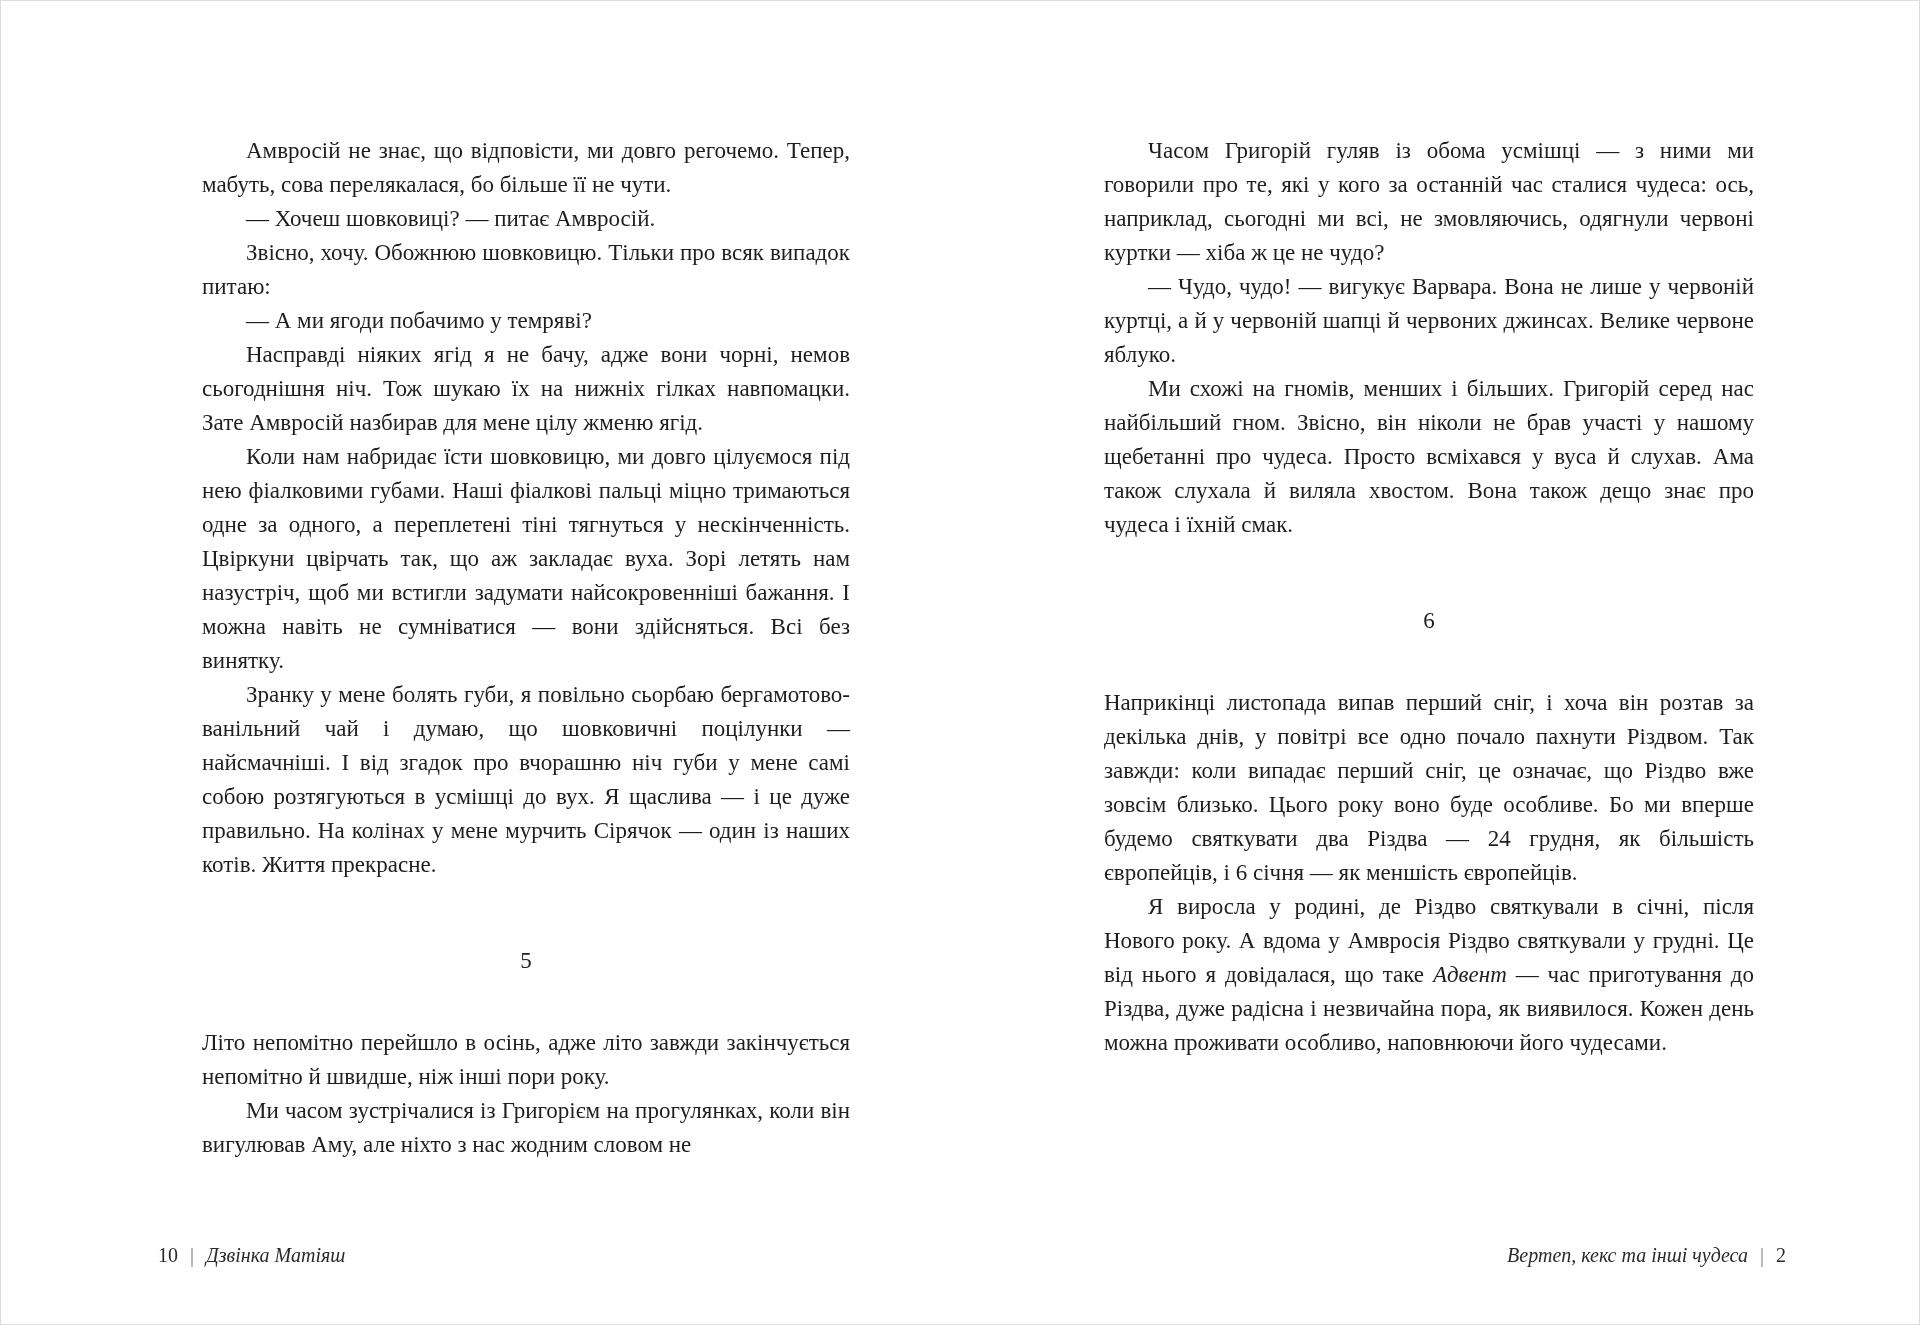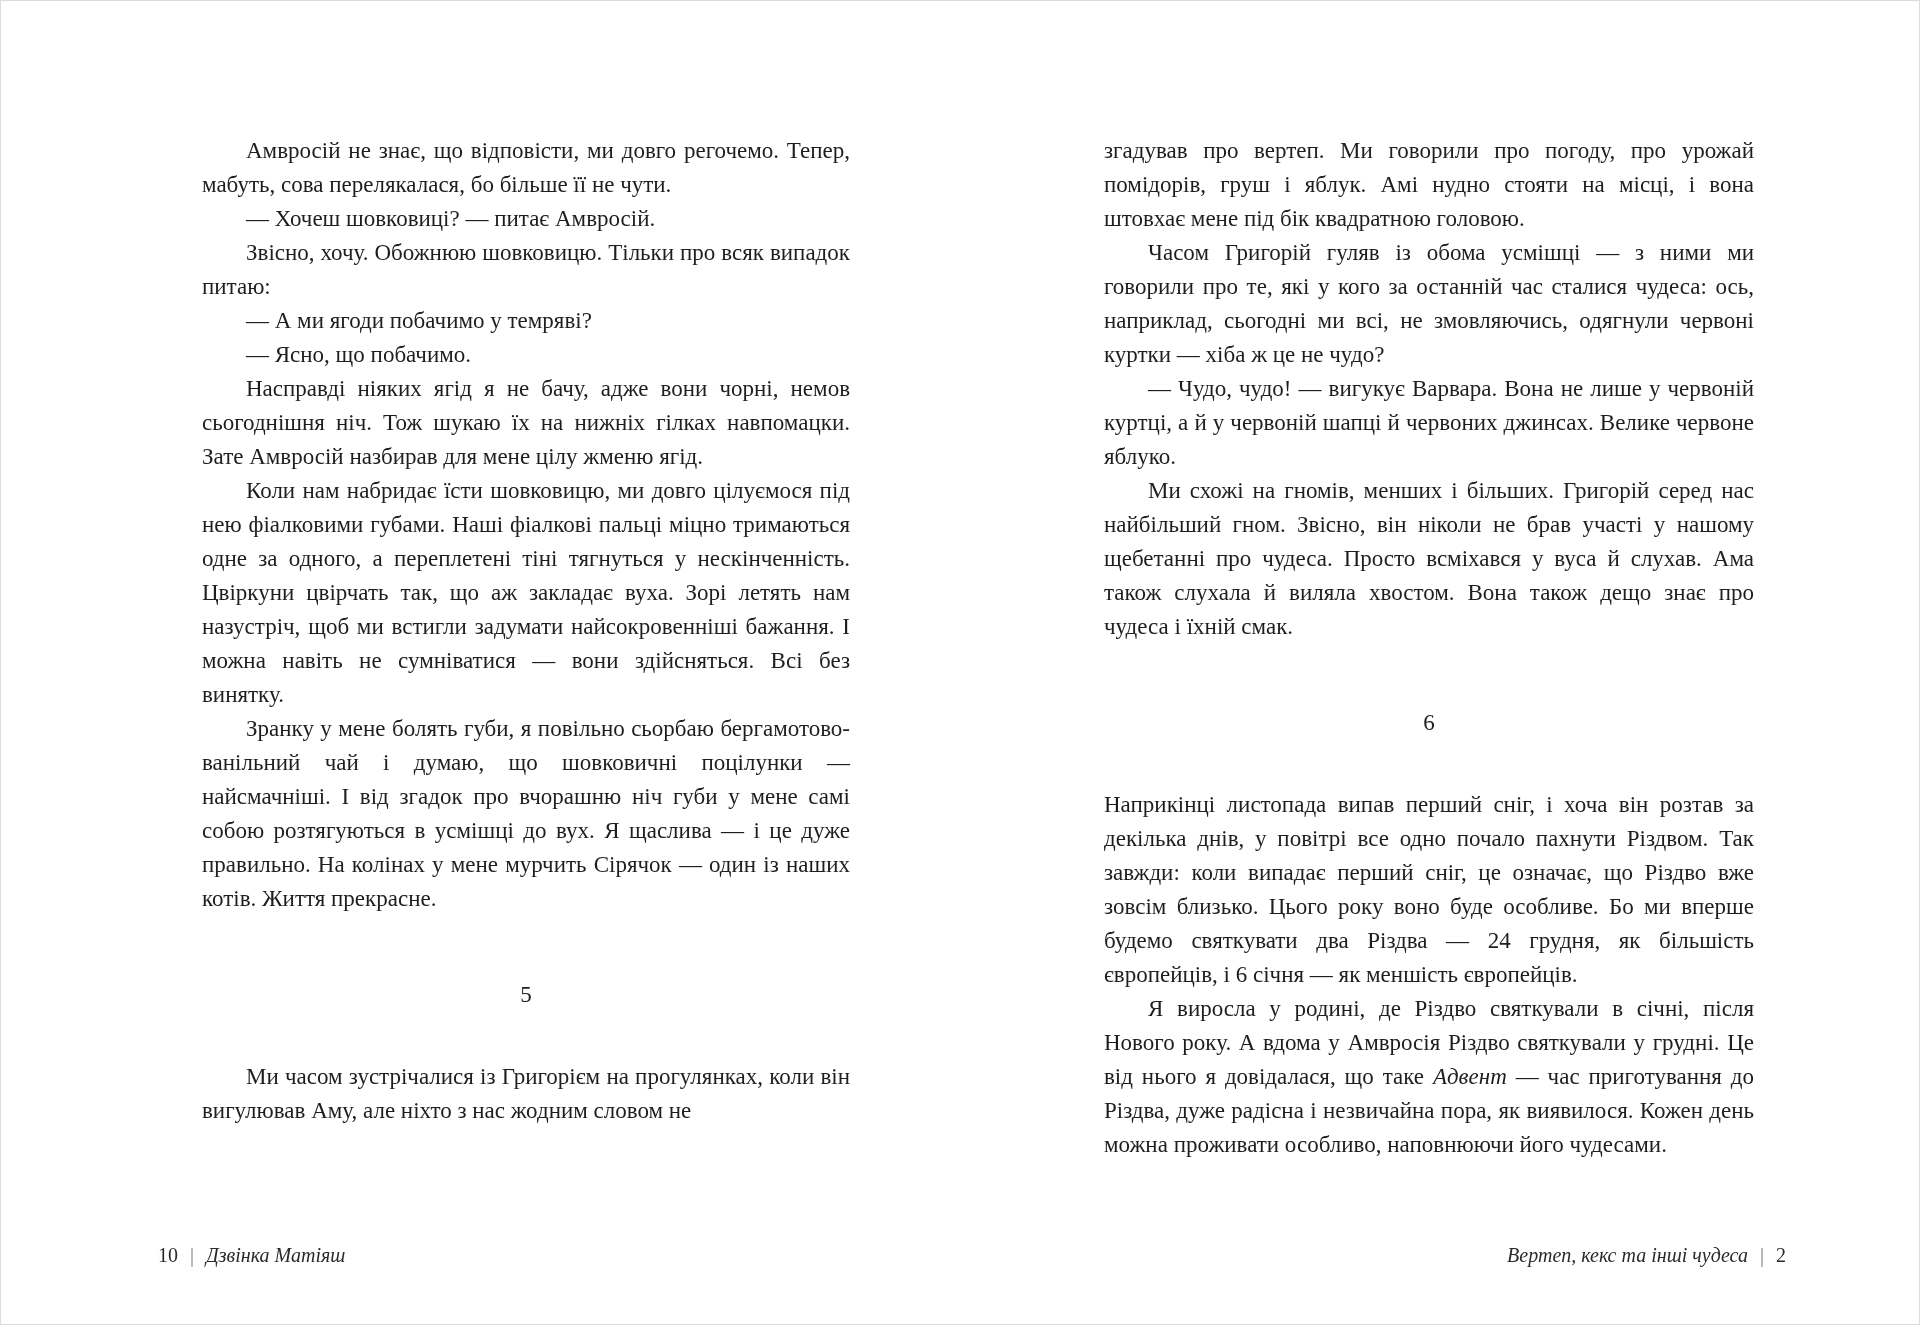--- a/index.html
+++ b/index.html
@@ -58,30 +58,29 @@
 </head>
 <body>
 
 <div class="frame"></div>
 
 <main class="col col-left">
   <p class="para indent">Амвросій не знає, що відповісти, ми довго регочемо. Тепер, мабуть, сова перелякалася, бо більше її не чути.</p>
   <p class="para indent">— Хочеш шовковиці? — питає Амвросій.</p>
   <p class="para indent">Звісно, хочу. Обожнюю шовковицю. Тільки про всяк випадок питаю:</p>
   <p class="para indent">— А ми ягоди побачимо у темряві?</p>
-  <p class="para indent">— Ясно, що побачимо.</p>
   <p class="para indent">Насправді ніяких ягід я не бачу, адже вони чорні, немов сьогоднішня ніч. Тож шукаю їх на нижніх гілках навпомацки. Зате Амвросій назбирав для мене цілу жменю ягід.</p>
   <p class="para indent">Коли нам набридає їсти шовковицю, ми довго цілуємося під нею фіалковими губами. Наші фіалкові пальці міцно тримаються одне за одного, а переплетені тіні тягнуться у нескінченність. Цвіркуни цвірчать так, що аж закладає вуха. Зорі летять нам назустріч, щоб ми встигли задумати найсокровенніші бажання. І можна навіть не сумніватися — вони здійсняться. Всі без винятку.</p>
   <p class="para indent">Зранку у мене болять губи, я повільно сьорбаю бергамотово-ванільний чай і думаю, що шовковичні поцілунки — найсмачніші. І від згадок про вчорашню ніч губи у мене самі собою розтягуються в усмішці до вух. Я щаслива — і це дуже правильно. На колінах у мене мурчить Сірячок — один із наших котів. Життя прекрасне.</p>
   <div class="section-number">5</div>
+  <p class="para">Літо непомітно перейшло в осінь, адже літо завжди закінчується непомітно й швидше, ніж інші пори року.</p>
   <p class="para indent">Ми часом зустрічалися із Григорієм на прогулянках, коли він вигулював Аму, але ніхто з нас жодним словом не</p>
 </main>
 
 <main class="col col-right">
-  <p class="para">згадував про вертеп. Ми говорили про погоду, про урожай помідорів, груш і яблук. Амі нудно стояти на місці, і вона штовхає мене під бік квадратною головою.</p>
   <p class="para indent">Часом Григорій гуляв із обома усмішці — з ними ми говорили про те, які у кого за останній час сталися чудеса: ось, наприклад, сьогодні ми всі, не змовляючись, одягнули червоні куртки — хіба ж це не чудо?</p>
   <p class="para indent">— Чудо, чудо! — вигукує Варвара. Вона не лише у червоній куртці, а й у червоній шапці й червоних джинсах. Велике червоне яблуко.</p>
   <p class="para indent">Ми схожі на гномів, менших і більших. Григорій серед нас найбільший гном. Звісно, він ніколи не брав участі у нашому щебетанні про чудеса. Просто всміхався у вуса й слухав. Ама також слухала й виляла хвостом. Вона також дещо знає про чудеса і їхній смак.</p>
   <div class="section-number">6</div>
   <p class="para">Наприкінці листопада випав перший сніг, і хоча він розтав за декілька днів, у повітрі все одно почало пахнути Різдвом. Так завжди: коли випадає перший сніг, це означає, що Різдво вже зовсім близько. Цього року воно буде особливе. Бо ми вперше будемо святкувати два Різдва — 24 грудня, як більшість європейців, і 6 січня — як меншість європейців.</p>
   <p class="para indent"><span>Я виросла у родині, де Різдво святкували в січні, після Нового року. А вдома у Амвросія Різдво святкували у грудні. Це від нього я довідалася, що таке </span><em>Адвент</em><span> — час приготування до Різдва, дуже радісна і незвичайна пора, як виявилося. Кожен день можна проживати особливо, наповнюючи його чудесами.</span></p>
 </main>
 
 <footer class="footer footer-left">
   <span>10</span>

